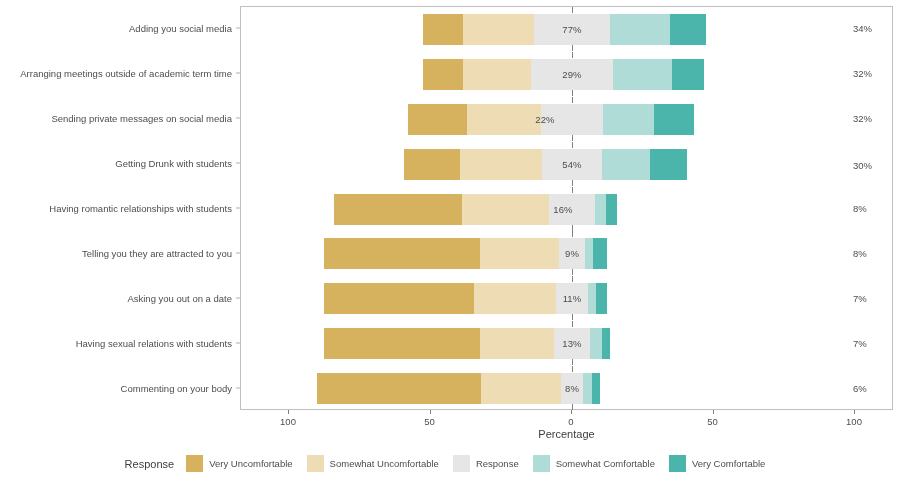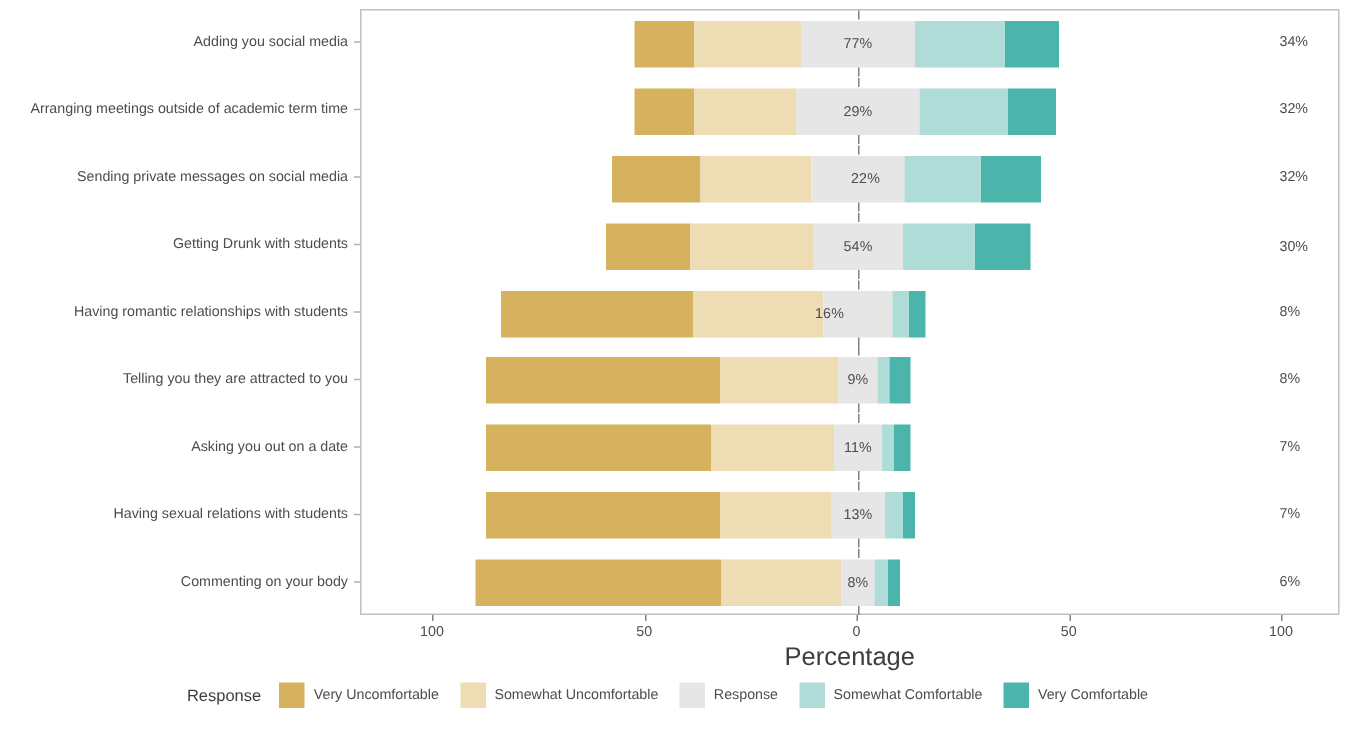--- a/index.html
+++ b/index.html
@@ -121,21 +121,21 @@
     top:6px;
     font-size:9.5px;
     color:#4d4d4d;
     transform:translateX(-50%);
     white-space:nowrap;
   }
   .xtitle{
     position:absolute;
     left:240px; top:428px; width:653px;
     text-align:center;
-    font-size:17px;
+    font-size:11px;
     color:#3d3d3d;
   }
 
   
   .legend{
     position:absolute;
     left:0; top:455px; width:904px;
     display:flex;
     align-items:center;
     justify-content:center;
@@ -238,33 +238,33 @@
           <div class="zero-tick" style="left: 331px; top: 38px; height: 6px;"></div>
         </div>
         <div class="row" style="top: 44.8889px;">
           <div class="bar" style="left: 182.425px;"><div class="seg vu" style="width: 39.62px;"></div><div class="seg su" style="width: 67.92px;"></div><div class="seg nu" style="width: 82.07px;"></div><div class="seg sc" style="width: 59.43px;"></div><div class="seg vc" style="width: 31.13px;"></div></div>
           <div class="neu-lab" style="left: 289.965px; width: 82.07px; top: 7px;">29%</div>
           <div class="zero-tick" style="left: 331px; top: 0px; height: 6px;"></div>
           <div class="zero-tick" style="left: 331px; top: 38px; height: 6px;"></div>
         </div>
         <div class="row" style="top: 89.7778px;">
           <div class="bar" style="left: 166.86px;"><div class="seg vu" style="width: 59.43px;"></div><div class="seg su" style="width: 73.58px;"></div><div class="seg nu" style="width: 62.26px;"></div><div class="seg sc" style="width: 50.94px;"></div><div class="seg vc" style="width: 39.62px;"></div></div>
-          <div class="neu-lab" style="left: 316px; width: 40px; top: 7px;">22%</div>
+          <div class="neu-lab" style="left: 284px; width: 40px; top: 7px;">22%</div>
           <div class="zero-tick" style="left: 331px; top: 0px; height: 6px;"></div>
           <div class="zero-tick" style="left: 331px; top: 38px; height: 6px;"></div>
         </div>
         <div class="row" style="top: 134.667px;">
           <div class="bar" style="left: 162.615px;"><div class="seg vu" style="width: 56.6px;"></div><div class="seg su" style="width: 82.07px;"></div><div class="seg nu" style="width: 59.43px;"></div><div class="seg sc" style="width: 48.11px;"></div><div class="seg vc" style="width: 36.79px;"></div></div>
           <div class="neu-lab" style="left: 301.285px; width: 59.43px; top: 7px;">54%</div>
           <div class="zero-tick" style="left: 331px; top: 0px; height: 6px;"></div>
           <div class="zero-tick" style="left: 331px; top: 38px; height: 6px;"></div>
         </div>
         <div class="row" style="top: 179.556px;">
           <div class="bar" style="left: 93.28px;"><div class="seg vu" style="width: 127.35px;"></div><div class="seg su" style="width: 87.73px;"></div><div class="seg nu" style="width: 45.28px;"></div><div class="seg sc" style="width: 11.32px;"></div><div class="seg vc" style="width: 11.32px;"></div></div>
-          <div class="neu-lab" style="left: 295px; width: 34px; top: 7px;">16%</div>
+          <div class="neu-lab" style="left: 305px; width: 34px; top: 7px;">16%</div>
           <div class="zero-tick" style="left: 331px; top: 0px; height: 6px;"></div>
           <div class="zero-tick" style="left: 331px; top: 38px; height: 6px;"></div>
         </div>
         <div class="row" style="top: 224.444px;">
           <div class="bar" style="left: 83.375px;"><div class="seg vu" style="width: 155.65px;"></div><div class="seg su" style="width: 79.24px;"></div><div class="seg nu" style="width: 25.47px;"></div><div class="seg sc" style="width: 8.49px;"></div><div class="seg vc" style="width: 14.15px;"></div></div>
           <div class="neu-lab" style="left: 318.265px; width: 25.47px; top: 7px;">9%</div>
           <div class="zero-tick" style="left: 331px; top: 0px; height: 6px;"></div>
           <div class="zero-tick" style="left: 331px; top: 38px; height: 6px;"></div>
         </div>
         <div class="row" style="top: 269.333px;">

